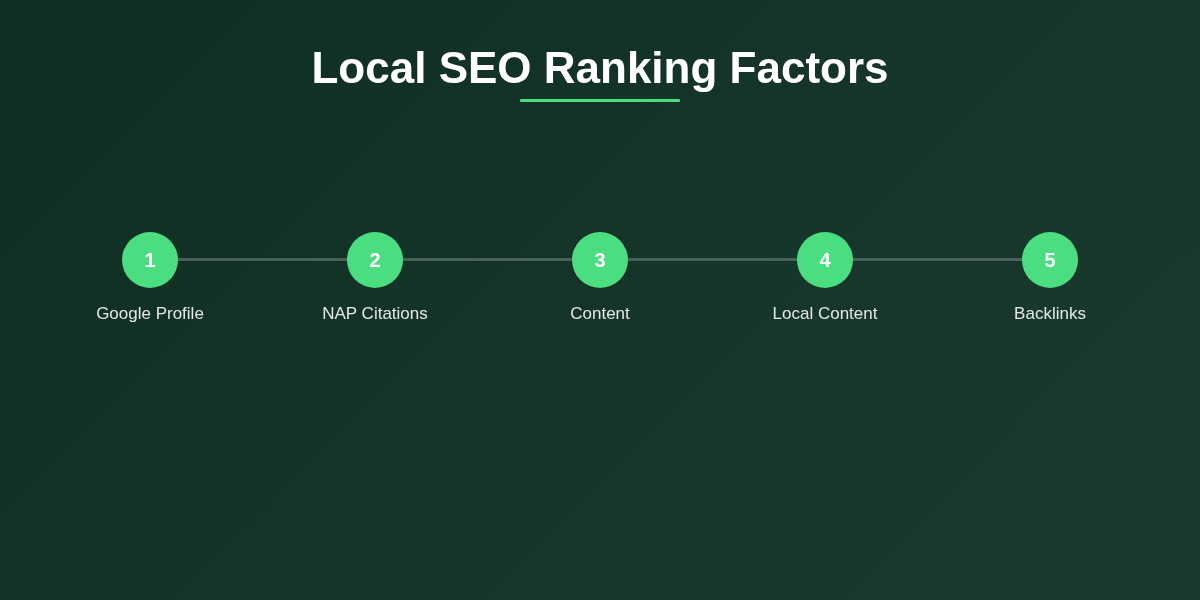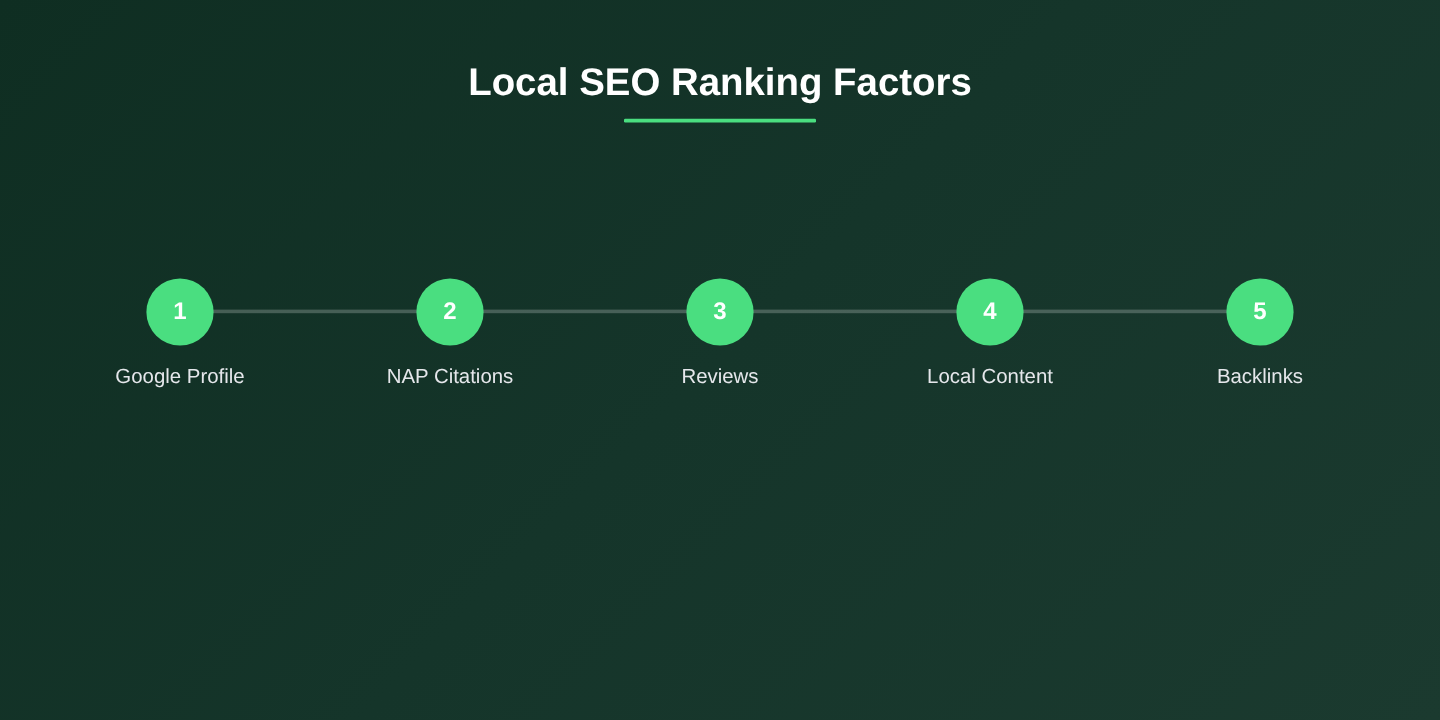--- a/index.html
+++ b/index.html
@@ -4,21 +4,21 @@
 <style>
   html, body { margin: 0; padding: 0; }
   body {
     width: 1200px; height: 600px; overflow: hidden;
     background: linear-gradient(135deg, #0f2e22 0%, #15352a 50%, #1b3a2f 100%);
     font-family: "Liberation Sans", sans-serif;
     position: relative;
   }
   .title {
     position: absolute; left: 0; top: 46px; width: 1200px;
-    text-align: center; color: #ffffff; font-weight: bold; font-size: 32px;
+    text-align: center; color: #ffffff; font-weight: bold; font-size: 44px;
     line-height: 44px; margin: 0;
   }
   .underline {
     position: absolute; left: 520px; top: 99px; width: 160px; height: 3px;
     background: #4ade80; border-radius: 1px;
   }
   .connector {
     position: absolute; left: 150px; top: 258px; width: 900px; height: 3px;
     background: rgba(255,255,255,0.22);
   }
@@ -48,21 +48,21 @@
 <div class="step" style="left:150px">
   <div class="circle">1</div>
   <div class="label">Google Profile</div>
 </div>
 <div class="step" style="left:375px">
   <div class="circle">2</div>
   <div class="label">NAP Citations</div>
 </div>
 <div class="step" style="left:600px">
   <div class="circle">3</div>
-  <div class="label">Reviews</div>
+  <div class="label">Content</div>
 </div>
 <div class="step" style="left:825px">
   <div class="circle">4</div>
   <div class="label">Local Content</div>
 </div>
 <div class="step" style="left:1050px">
   <div class="circle">5</div>
   <div class="label">Backlinks</div>
 </div>
 

